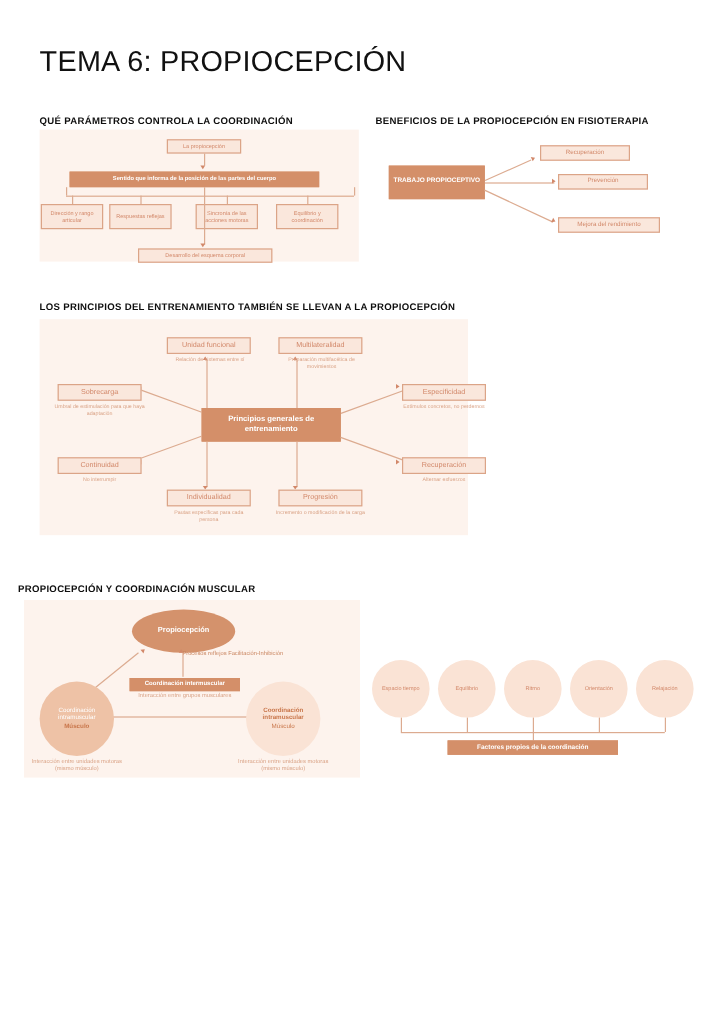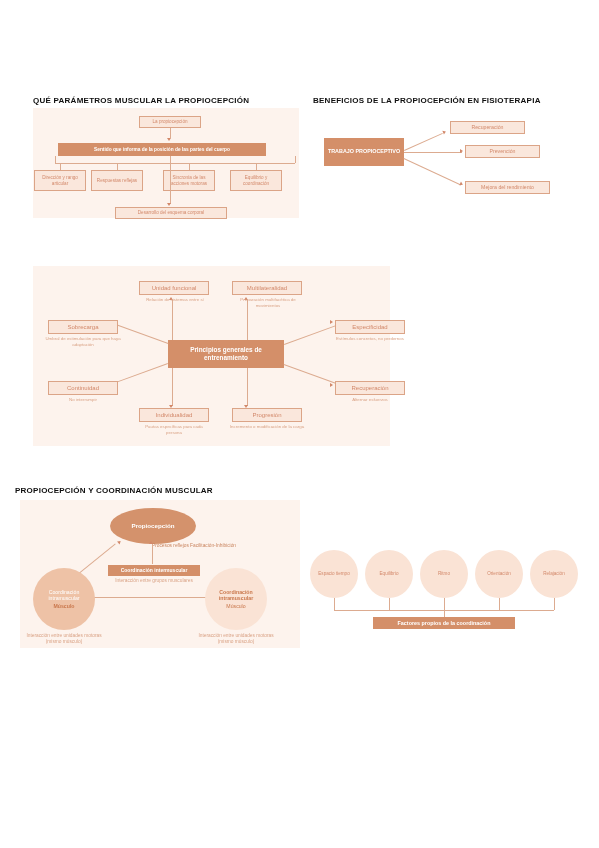--- a/index.html
+++ b/index.html
@@ -56,22 +56,23 @@
   .arw.up { border-left: 2.6px solid transparent; border-right: 2.6px solid transparent; border-bottom: 3.6px solid #d2886a; }
   .arw.rt { border-top: 2.6px solid transparent; border-bottom: 2.6px solid transparent; border-left: 3.6px solid #d2886a; }
   .arw.lt { border-top: 2.6px solid transparent; border-bottom: 2.6px solid transparent; border-right: 3.6px solid #d2886a; }
   .band { position: absolute; background: #fdf3ed; }
 </style>
 </head>
 <body>
 
 <div class="page">
 
-
-  <div class="sec-head" style="left:33px; top:96px;">QUÉ PARÁMETROS MUSCULAR LA PROPIOCEPCIÓN</div>
+  <div class="doc-title">TEMA 6: PROPIOCEPCIÓN</div>
+
+  <div class="sec-head" style="left:33px; top:96px;">QUÉ PARÁMETROS CONTROLA LA COORDINACIÓN</div>
 
   <div class="sec-head" style="left:313px; top:96px;">BENEFICIOS DE LA PROPIOCEPCIÓN EN FISIOTERAPIA</div>
 
   <div>
     <div class="band" style="left:33px; top:108px; width:266px; height:110px;"></div>
 
     <div class="box" style="left:139px; top:116px; width:62px; height:12px;">La propiocepción</div>
 
     <div class="ln v" style="left:170px; top:128px; height:10px;"></div>
     <div class="arw dn" style="left:167.4px; top:138px;"></div>
@@ -107,20 +108,21 @@
     <div class="arw rt" style="left:460px; top:149.4px;"></div>
 
     <div class="diag" style="left:404px; top:158px; width:63px; transform:rotate(25deg);"></div>
     <div class="arw rt" style="left:460px; top:182px; transform:rotate(25deg);"></div>
 
     <div class="box" style="left:450px; top:121px; width:75px; height:13px; font-size:5.2px;">Recuperación</div>
     <div class="box" style="left:465px; top:145px; width:75px; height:13px; font-size:5.2px;">Prevención</div>
     <div class="box" style="left:465px; top:181px; width:85px; height:13px; font-size:5.2px;">Mejora del rendimiento</div>
   </div>
 
+  <div class="sec-head" style="left:33px; top:251px;">LOS PRINCIPIOS DEL ENTRENAMIENTO TAMBIÉN SE LLEVAN A LA PROPIOCEPCIÓN</div>
 
   <div>
     <div class="band" style="left:33px; top:266px; width:357px; height:180px;"></div>
 
     <div class="box solid" style="left:168px; top:340px; width:116px; height:28px; font-size:6.4px; line-height:1.3;">Principios generales de entrenamiento</div>
 
     <div class="ln v" style="left:172px; top:300px; height:40px;"></div>
     <div class="arw up" style="left:169.4px; top:297px;"></div>
     <div class="ln v" style="left:247px; top:300px; height:40px;"></div>
     <div class="arw up" style="left:244.4px; top:297px;"></div>

